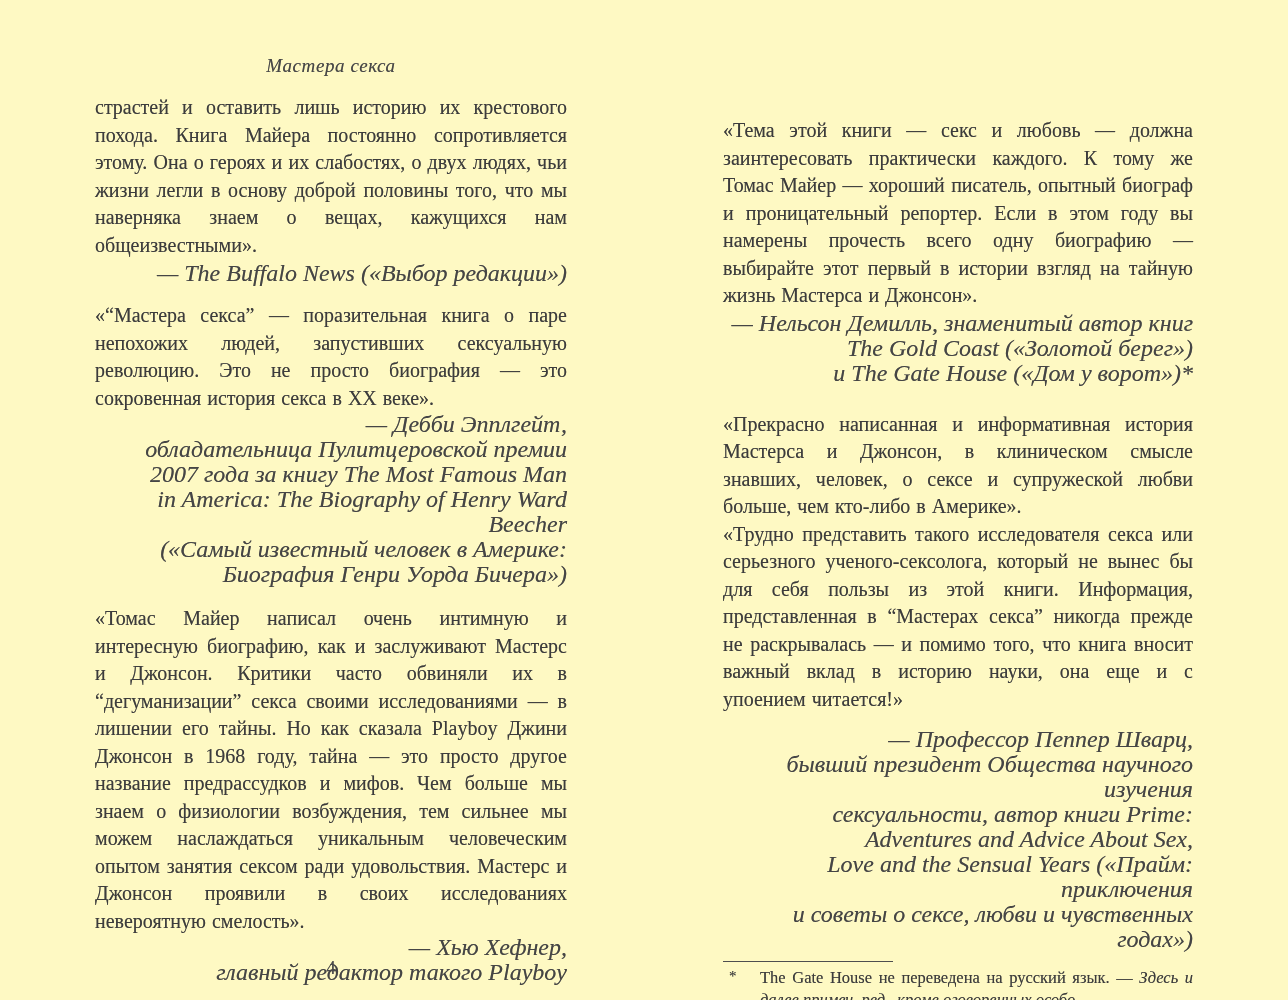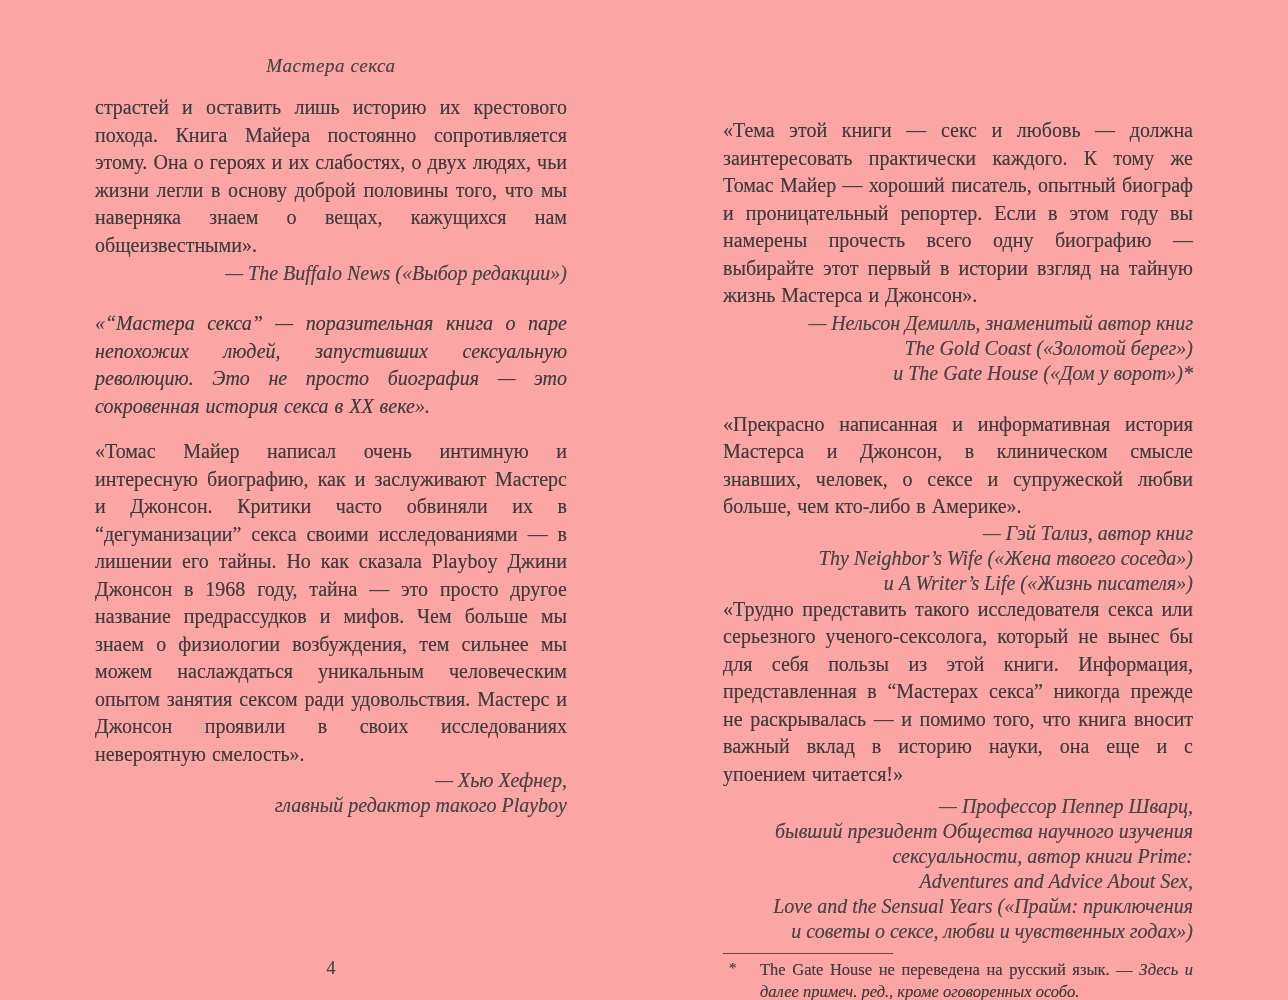--- a/index.html
+++ b/index.html
@@ -7,21 +7,21 @@
     padding: 0;
     width: 1288px;
     height: 1000px;
     overflow: hidden;
     background: #fdfdfd;
   }
   .spread {
     position: relative;
     width: 1288px;
     height: 1000px;
-    background: #fca5a5;
+    background: #fef9c3;
     font-family: "Liberation Serif", "DejaVu Serif", serif;
     color: #3c3c3c;
     text-shadow: 0 0 0.6px rgba(70,70,70,0.55);
   }
   .page-col {
     position: absolute;
     top: 0;
   }
   .left-col  { left: 95px;  width: 472px; }
   .right-col { left: 723px; width: 470px; }
@@ -37,35 +37,35 @@
   .quote {
     margin: 0;
     text-align: justify;
     font-size: 20px;
     line-height: 27.5px;
     word-spacing: 1px;
   }
   .attrib {
     font-style: italic;
     text-align: right;
-    font-size: 20px;
+    font-size: 24px;
     line-height: 25px;
     white-space: pre-line;
     color: #454545;
   }
   
   .lq1 { margin-top: 17px; }
   .la1 { margin-top: 2px; }
-  .lq2 { margin-top: 24px; font-style: italic; }
+  .lq2 { margin-top: 16px; }
   .lq3 { margin-top: 18px; font-family: Liberation Serif, serif; }
   .rq1 { margin-top: 117px; }
   .ra1 { margin-top: 1px; text-align: right; }
   .rq2 { margin-top: 25px; }
   .rq3 { }
-  .ra3 { margin-top: 6px; font-style: italic; }
+  .ra3 { margin-top: 14px; font-style: italic; }
 
   .page-number {
     position: absolute;
     left: 95px;
     width: 472px;
     top: 958px;
     text-align: center;
     font-size: 18px;
     color: #4a4a4a;
   }
@@ -99,38 +99,41 @@
 
 <div class="spread">
 
   <div class="page-col left-col">
     <div class="running-head">Мастера секса</div>
 
     <p class="quote lq1">страстей и оставить лишь историю их крестового похода. Книга Майера постоянно сопротивляется этому. Она о героях и их слабостях, о двух людях, чьи жизни легли в основу доброй половины того, что мы наверняка знаем о вещах, кажущихся нам общеизвестными».</p>
     <div class="attrib la1">— The Buffalo News («Выбор редакции»)</div>
 
     <p class="quote lq2">«“Мастера секса” — поразительная книга о паре непохожих людей, запустивших сексуальную революцию. Это не просто биография — это сокровенная история секса в XX веке».</p>
+    <div class="attrib">— Дебби Эпплгейт,
+обладательница Пулитцеровской премии
+2007 года за книгу The Most Famous Man
+in America: The Biography of Henry Ward Beecher
+(«Самый известный человек в Америке:
+Биография Генри Уорда Бичера»)</div>
 
     <p class="quote lq3">«Томас Майер написал очень интимную и интересную биографию, как и заслуживают Мастерс и Джонсон. Критики часто обвиняли их в “дегуманизации” секса своими исследованиями — в лишении его тайны. Но как сказала Playboy Джини Джонсон в 1968 году, тайна — это просто другое название предрассудков и мифов. Чем больше мы знаем о физиологии возбуждения, тем сильнее мы можем наслаждаться уникальным человеческим опытом занятия сексом ради удовольствия. Мастерс и Джонсон проявили в своих исследованиях невероятную смелость».</p>
     <div class="attrib">— Хью Хефнер,
 главный редактор такого Playboy</div>
   </div>
 
   <div class="page-number">4</div>
 
   <div class="page-col right-col">
     <p class="quote rq1">«Тема этой книги — секс и любовь — должна заинтересовать практически каждого. К тому же Томас Майер — хороший писатель, опытный биограф и проницательный репортер. Если в этом году вы намерены прочесть всего одну биографию — выбирайте этот первый в истории взгляд на тайную жизнь Мастерса и Джонсон».</p>
     <div class="attrib ra1">— Нельсон Демилль, знаменитый автор книг
 The Gold Coast («Золотой берег»)
 и The Gate House («Дом у ворот»)*</div>
 
     <p class="quote rq2">«Прекрасно написанная и информативная история Мастерса и Джонсон, в клиническом смысле знавших, человек, о сексе и супружеской любви больше, чем кто-либо в Америке».</p>
-    <div class="attrib">— Гэй Тализ, автор книг
-Thy Neighbor’s Wife («Жена твоего соседа»)
-и A Writer’s Life («Жизнь писателя»)</div>
 
     <p class="quote rq3">«Трудно представить такого исследователя секса или серьезного ученого-сексолога, который не вынес бы для себя пользы из этой книги. Информация, представленная в “Мастерах секса” никогда прежде не раскрывалась — и помимо того, что книга вносит важный вклад в историю науки, она еще и с упоением читается!»</p>
     <div class="attrib ra3">— Профессор Пеппер Шварц,
 бывший президент Общества научного изучения
 сексуальности, автор книги Prime:
 Adventures and Advice About Sex,
 Love and the Sensual Years («Прайм: приключения
 и советы о сексе, любви и чувственных годах»)</div>
 
     <div class="footnote">

